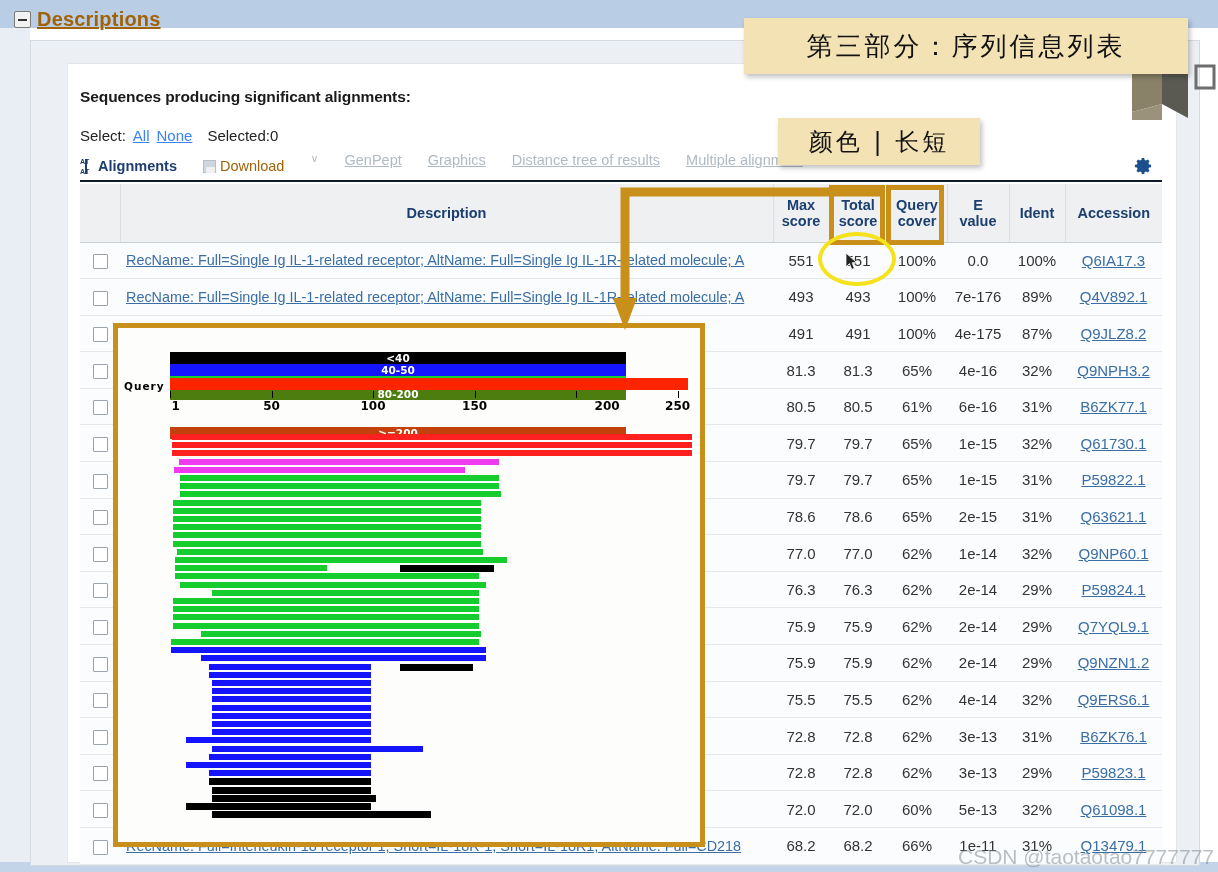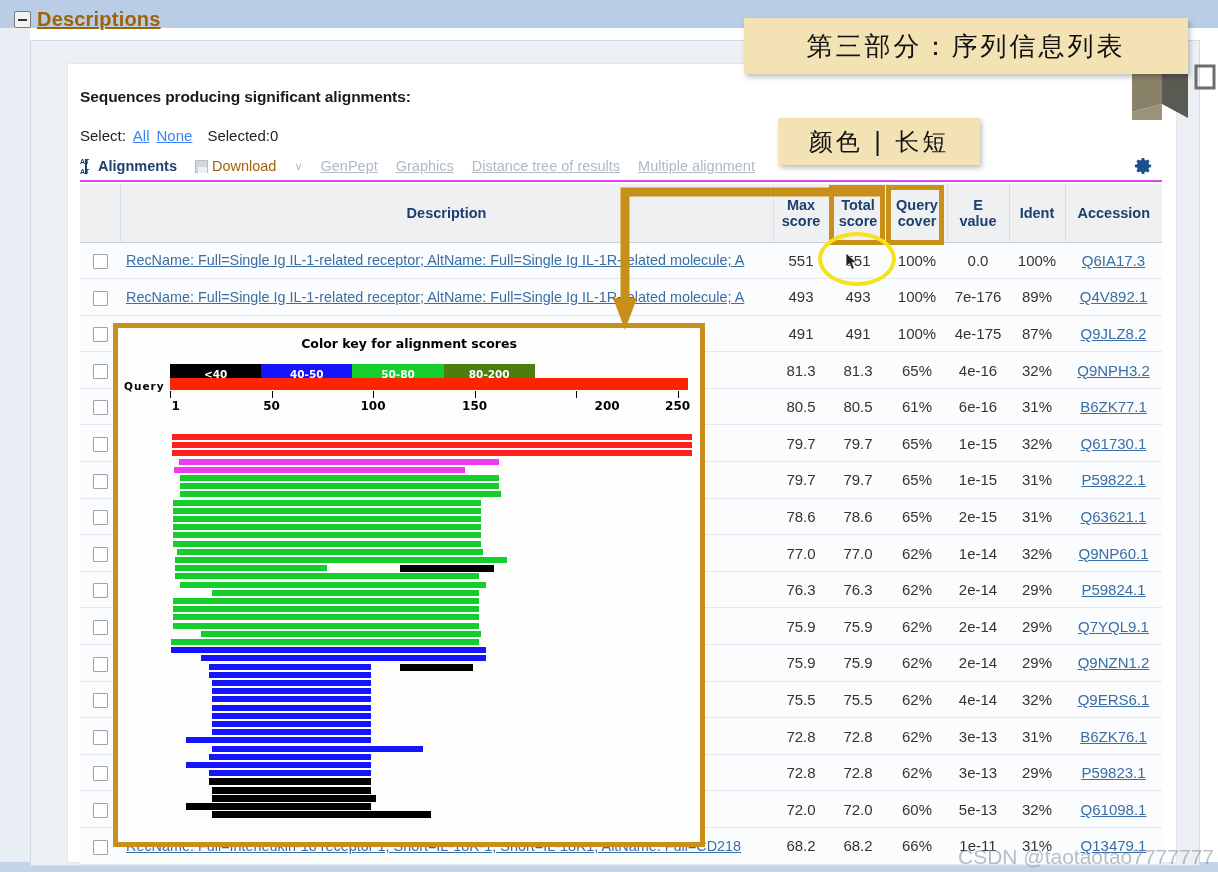--- a/index.html
+++ b/index.html
@@ -65,22 +65,22 @@
     position:absolute; left:80px; top:127px;
     font-size:15px; color:#222; display:flex; align-items:baseline; gap:7px;
   }
   .select-row .lbl { color:#222; }
   .select-row a { color:#3b82f6; text-decoration:underline; cursor:pointer; }
   .select-row .selcount { margin-left:8px; color:#222; }
 
   
   .toolbar {
     position:absolute; left:80px; top:152px; width:1082px; height:30px;
-    border-bottom:2px solid #d946ef;
-    display:flex; align-items:center; gap:18px;
+    border-bottom:2px solid #0f172a;
+    display:flex; gap:26px;
     font-size:14.5px; color:#9aa6b3;
   }
   .tb-align { display:flex; align-items:center; gap:5px; color:#1c3f70; font-weight:bold; }
   .ico-sort { width:13px; height:17px; position:relative; display:inline-block; }
   .ico-sort::before{ content:"A\00A0T"; font-size:7px; font-weight:bold; color:#1c3f70;
      position:absolute; top:0; left:0; letter-spacing:-1px;}
   .ico-sort::after{ content:"A\00A0T"; font-size:7px; font-weight:bold; color:#1c3f70;
      position:absolute; bottom:0; left:0; letter-spacing:-1px;}
   .ico-sort i{ position:absolute; left:5px; top:1px; width:2px; height:15px; background:#1c3f70; }
 
@@ -129,21 +129,21 @@
   .graphic-overlay {
     position:absolute; left:113px; top:323px; width:592px; height:524px;
     background:#fdfdfb; border:5px solid #c8901a; z-index:25;
     overflow:hidden;
   }
   .ck-title {
     position:absolute; left:0; right:0; top:8px; text-align:center;
     font-size:12.5px; font-weight:bold; color:#000;
     font-family:"DejaVu Sans", sans-serif;
   }
-  .ck-bar { position:absolute; left:52px; top:36px; width:456px; height:20px; display:flex; }
+  .ck-bar { position:absolute; left:52px; top:24px; width:456px; height:20px; display:flex;flex-direction:column; }
   .ck-seg {
     flex:1; color:#fff; font-size:10.5px; font-weight:bold;
     display:flex; align-items:center; justify-content:center;
     font-family:"DejaVu Sans", sans-serif;
   }
   .ck-querylabel {
     position:absolute; left:6px; top:52px; font-size:10.5px; font-weight:bold;
     color:#000; letter-spacing:1px; font-family:"DejaVu Sans", sans-serif;
   }
   .ck-queryline { position:absolute; left:52px; top:50px; width:518px; height:12px; background:#ff2400; }
@@ -486,21 +486,20 @@
           <td>68.2</td>
           <td>66%</td>
           <td>1e-11</td>
           <td>31%</td>
           <td><a class="acc-link">Q13479.1</a></td>
         </tr>
       </tbody>
   </table>
 
   <div class="graphic-overlay">
-    <div class="ck-title">Color key for alignment scores</div>
     <div class="ck-bar" id="ckbar">
         <div class="ck-seg" style="background: rgb(0, 0, 0);">&lt;40</div>
         <div class="ck-seg" style="background: rgb(20, 20, 255);">40-50</div>
         <div class="ck-seg" style="background: rgb(21, 205, 44);">50-80</div>
         <div class="ck-seg" style="background: #4d7c0f;">80-200</div>
         <div class="ck-seg" style="background: #c2410c; margin-top: 27px;">&gt;=200</div>
       </div>
     <div class="ck-querylabel">Query</div>
     <div class="ck-queryline"></div>
     <div class="ck-ticks" id="ckticks">

